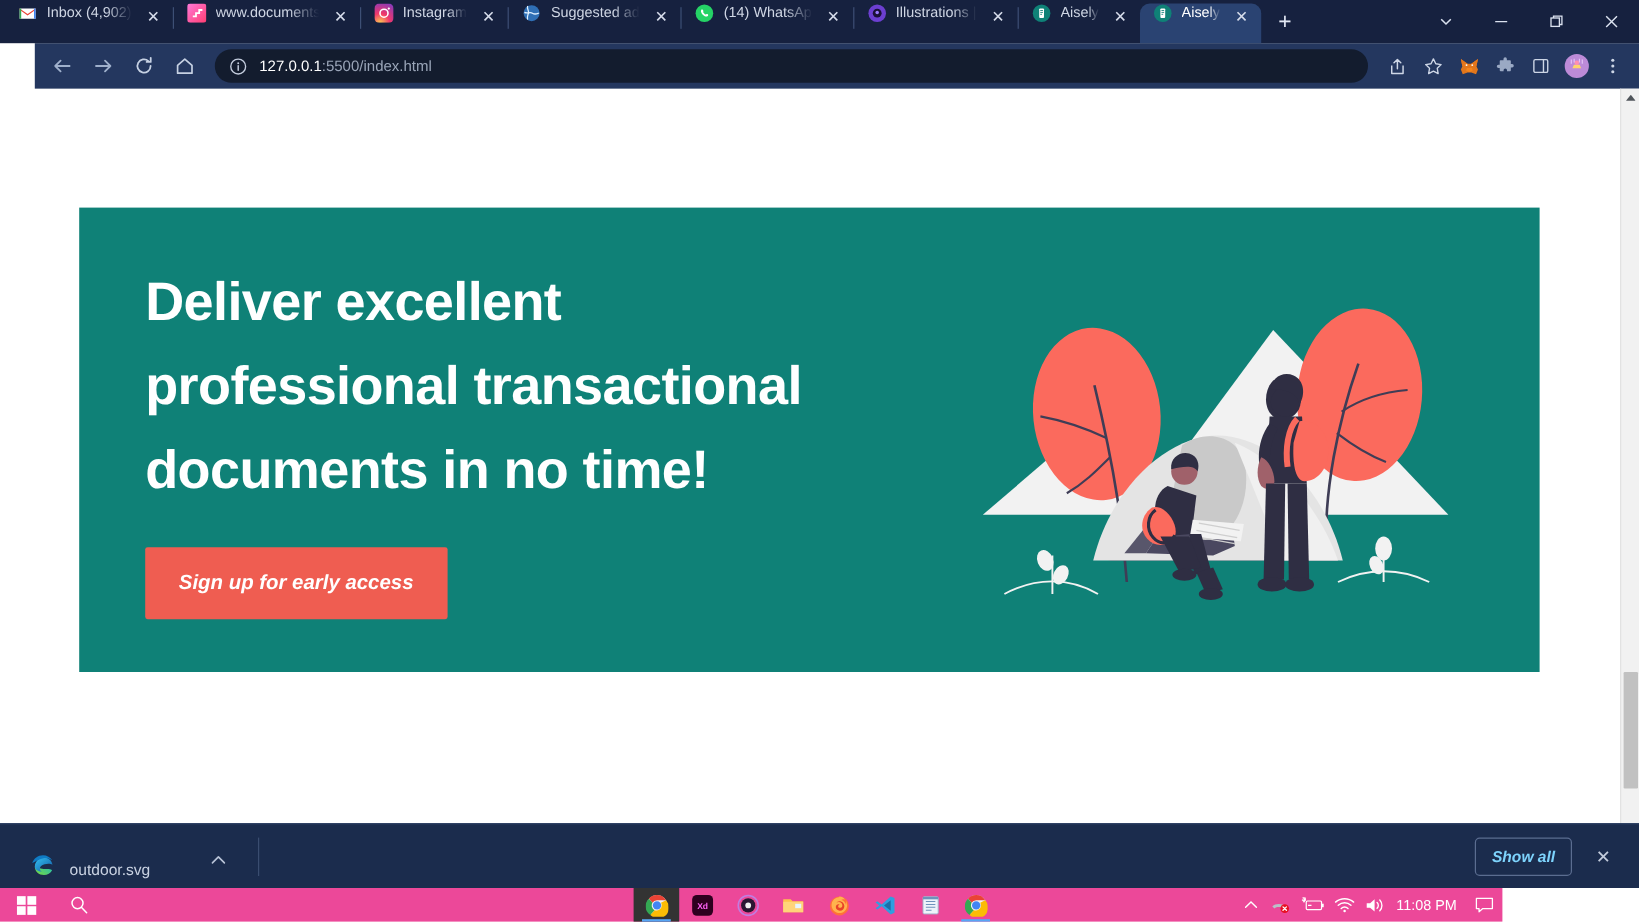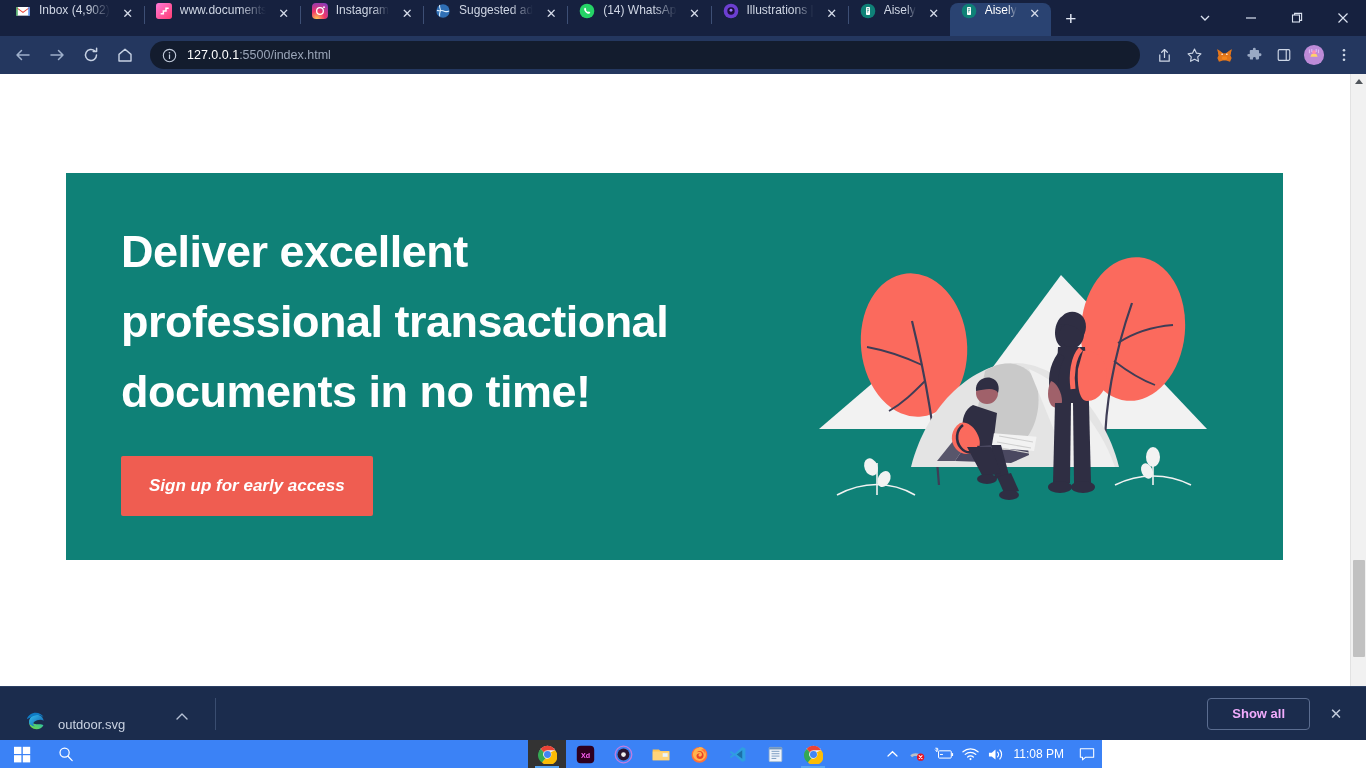--- a/index.html
+++ b/index.html
@@ -74,20 +74,21 @@
     width: 46px; height: 36px;
     display: flex; align-items: center; justify-content: center;
     color: #dbe2f0;
   }
 
   #toolbar {
     height: 38px;
     background: #24375f;
     display: flex; align-items: center;
     padding: 0 8px;
+    margin-left: 29px;
   }
   .nav-btn {
     width: 30px; height: 30px;
     margin-right: 4px;
     display: flex; align-items: center; justify-content: center;
     color: #9fb0cc;
   }
   #omnibox {
     flex: 1 1 auto;
     height: 28px;
@@ -214,37 +215,38 @@
     display: flex; align-items: center; justify-content: center;
     color: #b7c2d6;
   }
   #download-sep { width: 1px; height: 32px; background: #3a4d70; margin-left: 12px; }
   #download-spacer { flex: 1 1 auto; }
   #show-all-button {
     height: 32px;
     border: 1px solid #5b6d90;
     border-radius: 4px;
     background: transparent;
-    color: #f0abfc;
+    color: #7dd3fc;
     font-size: 13px; font-weight: 600;
-    padding: 0 24px;
+    padding: 0 13px;
     font-family: "Liberation Sans", sans-serif;
+    font-style: italic;
   }
   #download-close {
     width: 32px; height: 32px; margin-left: 10px;
     display: flex; align-items: center; justify-content: center;
     color: #c2cbdb; font-size: 15px;
   }
 
   
   #taskbar {
     position: absolute;
     left: 0; bottom: 0;
-    width: 1102px; height: 28px;
-    background: #3b82f6;
+    width: 1252px; height: 28px;
+    background: #ec4899;
     display: flex; align-items: center;
   }
   #tb-start { width: 44px; height: 28px; display: flex; align-items: center; justify-content: center; }
   #tb-search { width: 44px; height: 28px; display: flex; align-items: center; justify-content: center; color: #ffffff; }
   #tb-apps { position: absolute; left: 528px; display: flex; align-items: center; height: 28px; }
   .tb-app {
     width: 38px; height: 28px;
     display: flex; align-items: center; justify-content: center;
     position: relative;
   }

